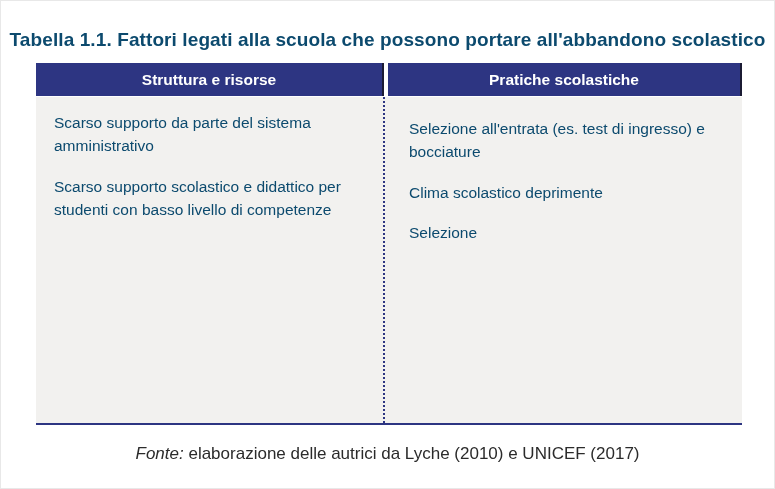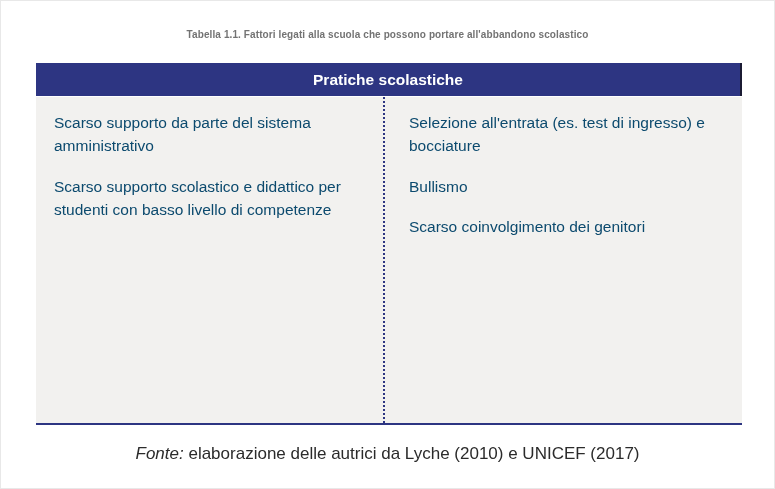--- a/index.html
+++ b/index.html
@@ -16,23 +16,23 @@
     overflow: hidden;
     border: 1px solid #e8e8e8;
     box-sizing: border-box;
   }
   .title {
     position: absolute;
     top: 28px;
     left: 0;
     width: 100%;
     text-align: center;
-    font-size: 10px;
+    font-size: 19px;
     font-weight: bold;
-    color: #737373;
+    color: #0c4a6e;
     letter-spacing: 0.1px;
   }
   .table {
     position: absolute;
     left: 35px;
     top: 62px;
     width: 706px;
   }
   .thead {
     display: flex;
@@ -70,21 +70,21 @@
     color: #0c4a6e;
     line-height: 1.5;
   }
   .col-left {
     width: 349px;
     padding: 14px 28px 14px 18px;
     border-right: 2px dotted var(--accent, #2d3582);
   }
   .col-right {
     flex: 1;
-    padding: 14px 22px 14px 24px;
+    padding: 20px 22px 14px 24px;
   }
   .cell-item {
     margin: 0 0 17px 0;
   }
   .cell-item:last-child {
     margin-bottom: 0;
   }
   .footer {
     position: absolute;
     top: 443px;
@@ -101,34 +101,35 @@
 </head>
 <body>
 
 <div class="page">
 
   <div class="title">Tabella 1.1. Fattori legati alla scuola che possono portare all'abbandono scolastico</div>
 
   <div class="table">
 
     <div class="thead">
+      <div class="th th-left">Struttura e risorse</div>
       <div class="th th-right">Pratiche scolastiche</div>
     </div>
 
     <div class="tbody">
 
       <div class="col col-left">
         <p class="cell-item">Scarso supporto da parte del sistema amministrativo</p>
         <p class="cell-item">Scarso supporto scolastico e didattico per studenti con basso livello di competenze</p>
       </div>
 
       <div class="col col-right">
         <p class="cell-item">Selezione all'entrata (es. test di ingresso) e bocciature</p>
-        <p class="cell-item">Bullismo</p>
-        <p class="cell-item">Scarso coinvolgimento dei genitori</p>
+        <p class="cell-item">Clima scolastico deprimente</p>
+        <p class="cell-item">Selezione</p>
       </div>
 
     </div>
   </div>
 
   <div class="footer">
     <span class="fonte">Fonte:</span>
     <span>elaborazione delle autrici da Lyche (2010) e UNICEF (2017)</span>
   </div>
 

